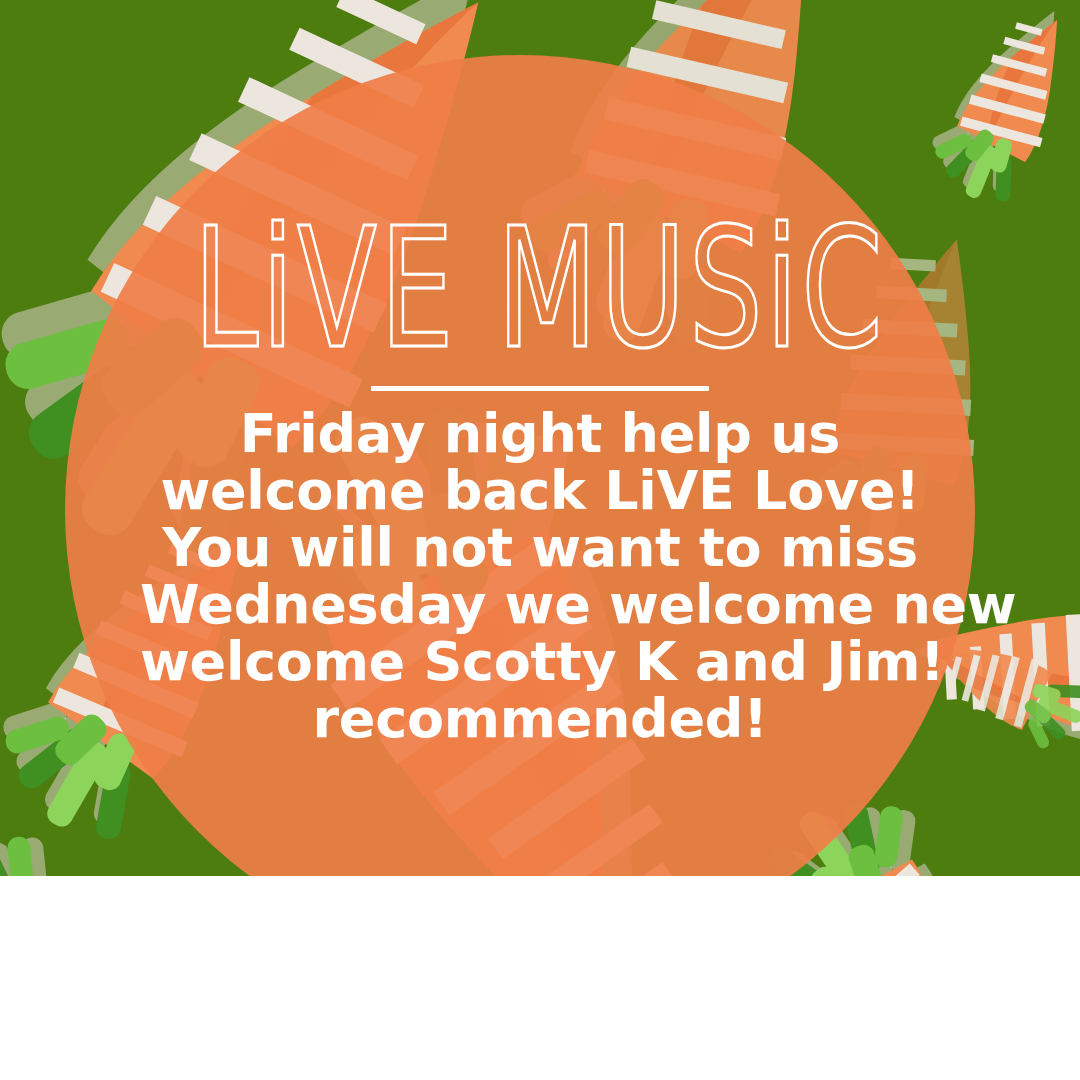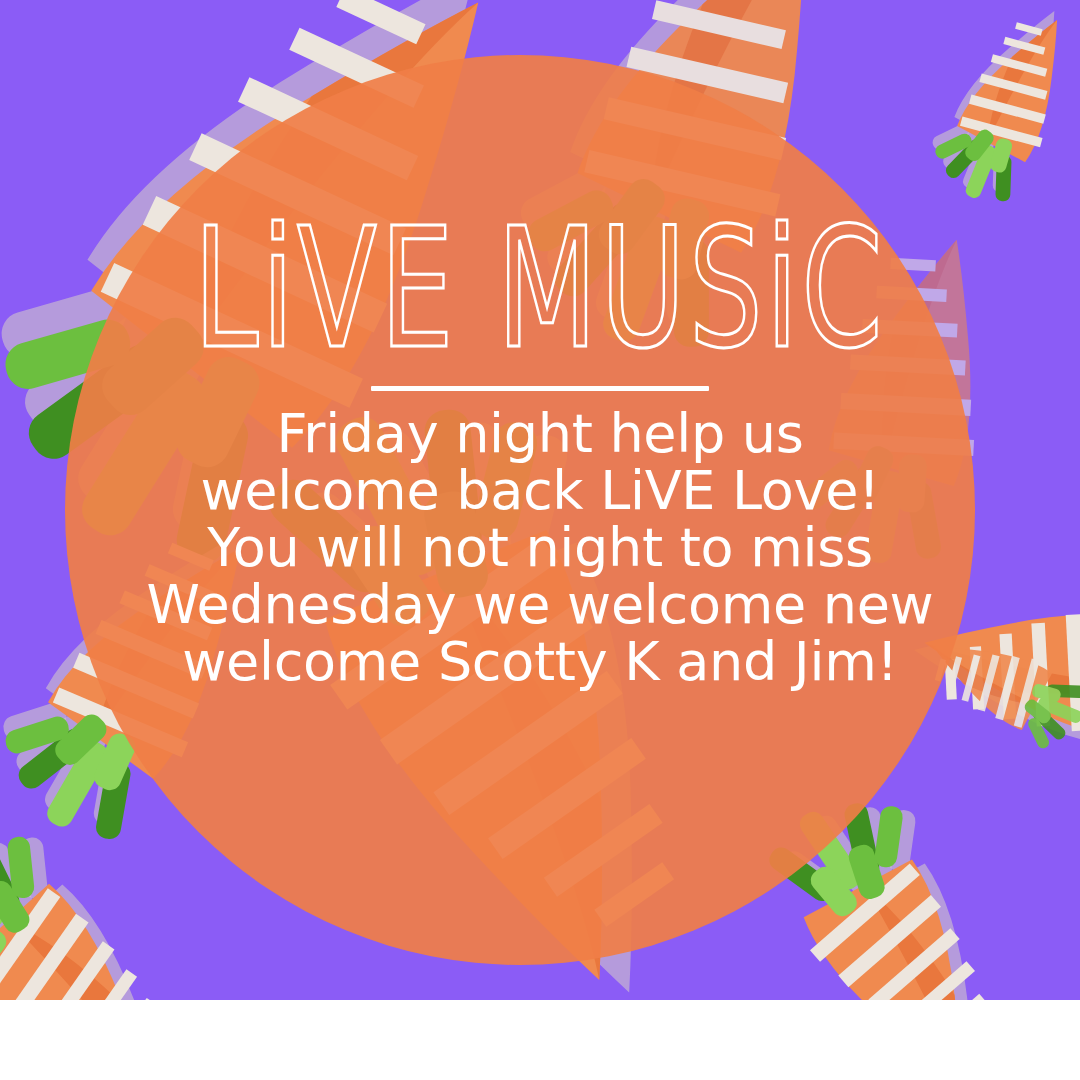--- a/index.html
+++ b/index.html
@@ -2,22 +2,22 @@
 <html><head>
 <meta charset="utf-8">
 <title>Live Music</title>
 <style>
   html,body{margin:0;padding:0;}
   body{
     width:1080px;height:1080px;overflow:hidden;
     font-family:"DejaVu Sans", sans-serif;
   }
   #poster{
-    position:relative;width:1080px;height:1000px;overflow:hidden;
-    background:#8b5cf6;
+    position:relative;width:1080px;height:876px;overflow:hidden;
+    background:#4d7c0f;
   }
   .layer{position:absolute;inset:0;}
   .carrot-layer{z-index:1;}
   .circle{
     position:absolute;
     left:65px;top:55px;width:910px;height:910px;
     border-radius:50%;
     background:rgba(240,126,70,0.92);
     z-index:2;
   }
@@ -49,21 +49,21 @@
     margin-top:22px;border-radius:1px;
   }
   .body-text{
     margin-top:14px;
     width:800px;
     text-align:center;
     color:#FFFFFF;
     font-family:"DejaVu Sans","Liberation Sans", sans-serif;
     font-size:54px;
     line-height:57px;
-    font-weight:400;
+    font-weight:700;
     letter-spacing:-0.3px;
     text-rendering:optimizeLegibility;
   }
   .body-text .ln{display:block;white-space:nowrap;}
 </style>
 </head>
 <body>
 
 <div id="poster">
 
@@ -179,19 +179,20 @@
   <div class="circle"></div>
 
   <div class="content">
     <div class="title">LiVE MUSiC</div>
 
     <div class="divider"></div>
 
     <div class="body-text">
       <span class="ln">Friday night help us</span>
       <span class="ln">welcome back LiVE Love!</span>
-      <span class="ln">You will not night to miss</span>
+      <span class="ln">You will not want to miss</span>
       <span class="ln">Wednesday we welcome new</span>
       <span class="ln">welcome Scotty K and Jim!</span>
+      <span class="ln">recommended!</span>
     </div>
   </div>
 
 </div>
 
 </body></html>

